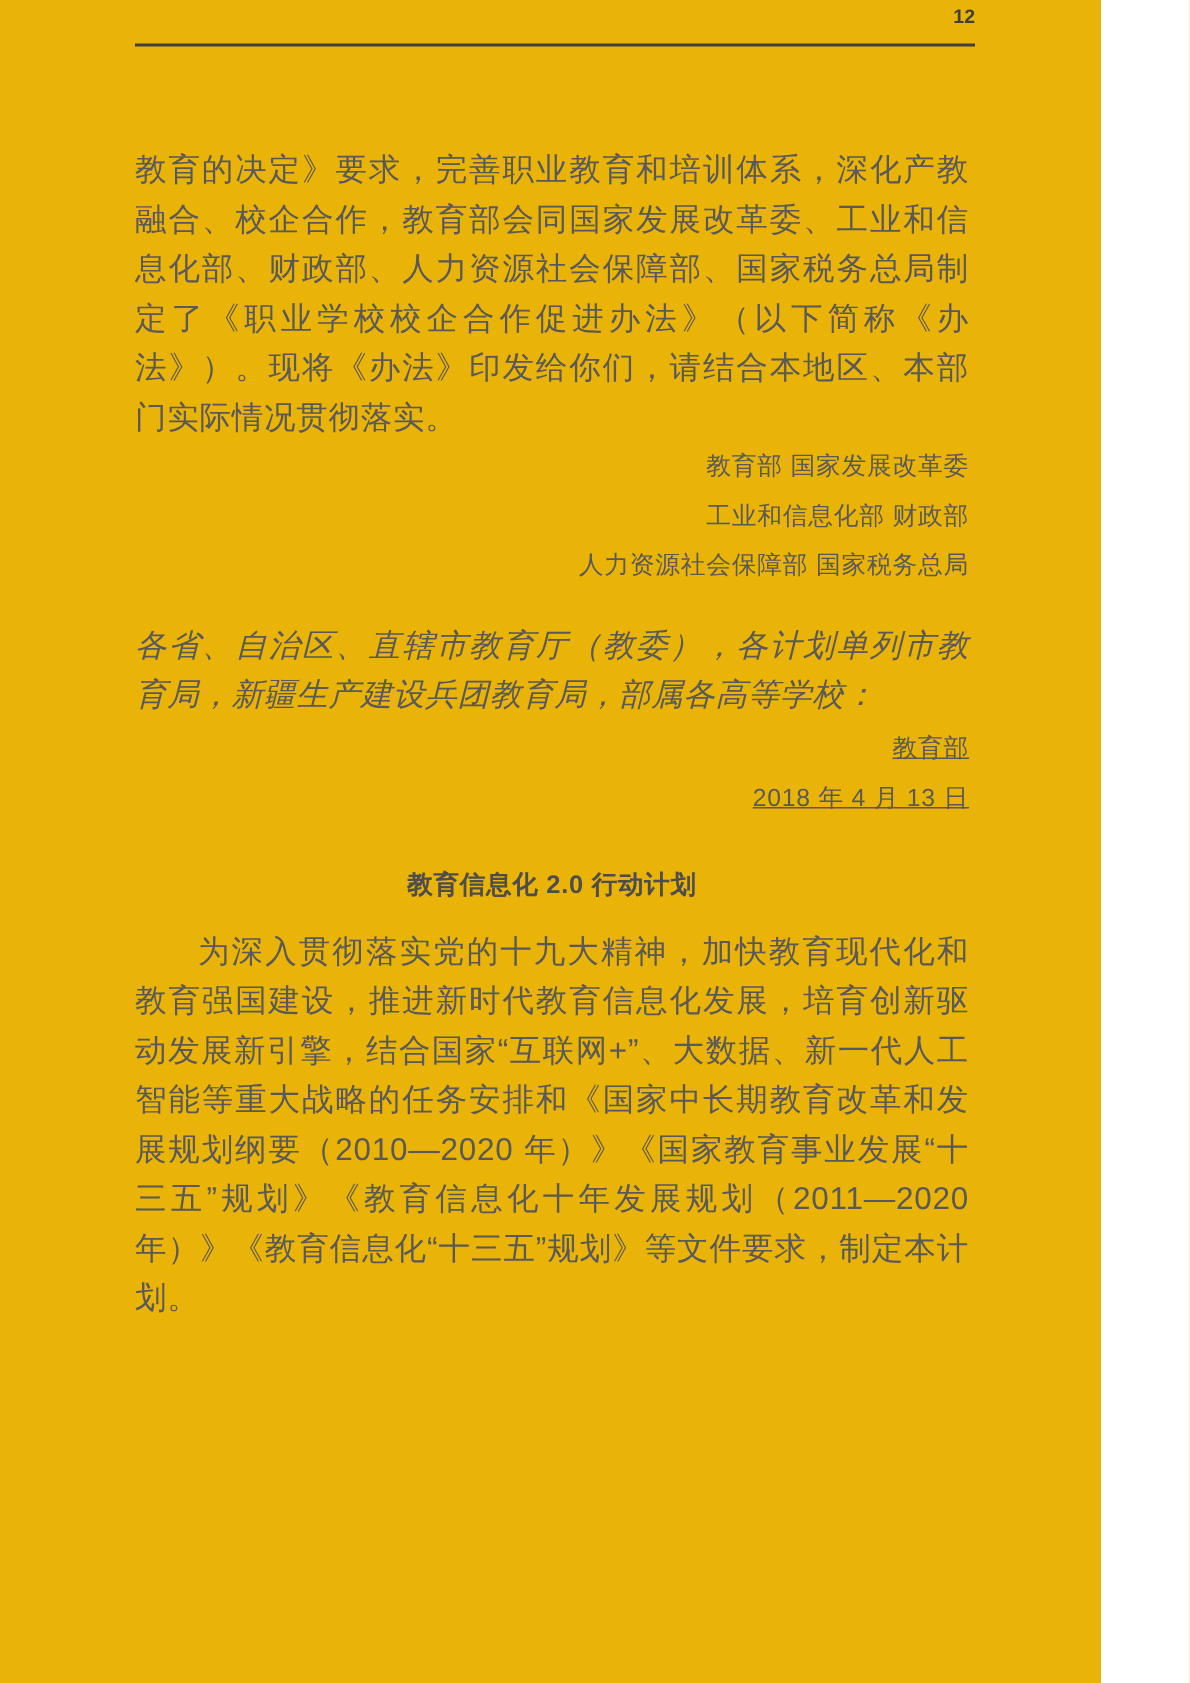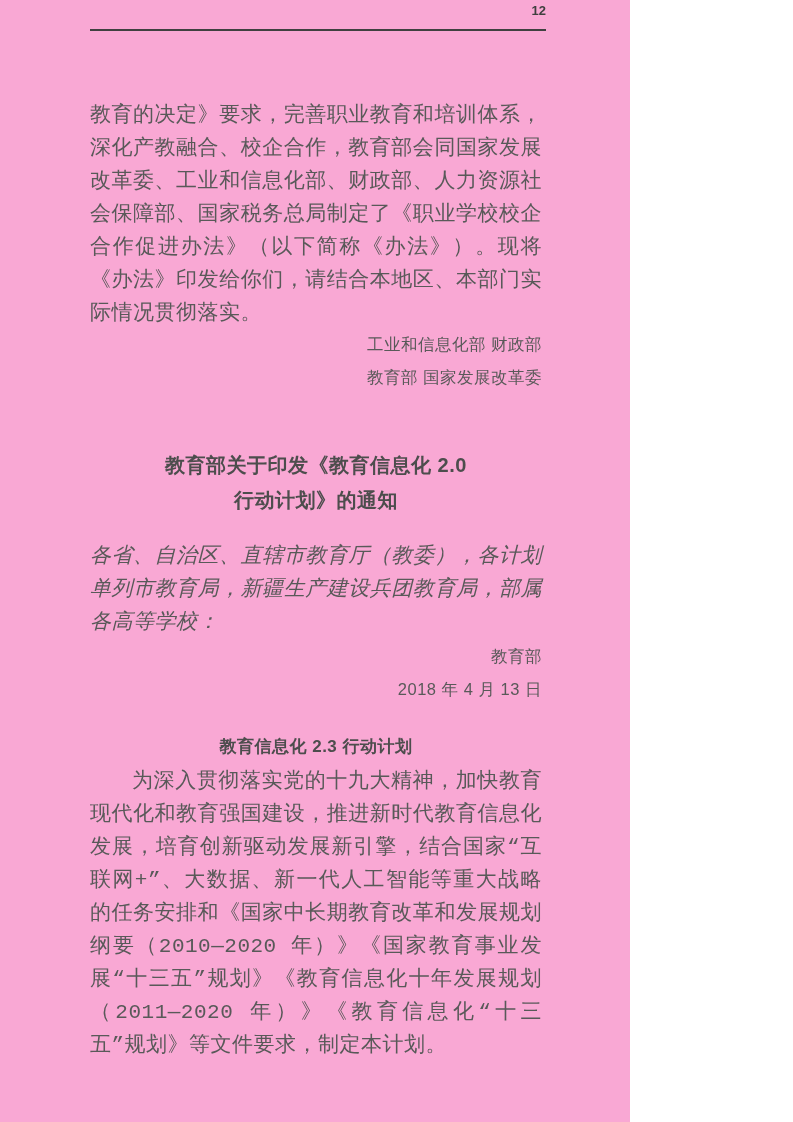--- a/index.html
+++ b/index.html
@@ -2,23 +2,23 @@
 <html><head>
 <meta charset="utf-8">
 <style>
   html, body {
     margin: 0;
     padding: 0;
     background: #ffffff;
   }
   .page {
     position: relative;
-    width: 630px;
+    width: 734px;
     height: 1122px;
-    background: #f9a8d4;
+    background: #eab308;
     box-sizing: border-box;
     font-family: "Liberation Sans", "DejaVu Sans", sans-serif;
     color: #595959;
     overflow: hidden;
   }
   .page-header {
     padding: 3px 84px 0 90px;
   }
   .page-number {
     text-align: right;
@@ -78,67 +78,64 @@
   }
   .addressees {
     margin-top: 20px;
     font-style: italic;
   }
   .notice-body {
     margin-top: 29px;
   }
   .signer-block {
     margin-top: 3px;
+    text-decoration: underline;
   }
   .plan-heading {
     margin: 24px 0 0 0;
     text-align: center;
     font-size: 17px;
     line-height: 33px;
     font-weight: bold;
     color: #4d4d4d;
     letter-spacing: 0.5px;
   }
   .plan-intro {
-    margin-top: 2px;
-    font-family: Liberation Mono, monospace;
+    margin-top: 12px;
   }
 </style>
 </head>
 <body>
 
 <div class="page">
 
   <header class="page-header">
     <div class="page-number">12</div>
     <div class="header-rule"></div>
   </header>
 
   <main class="content">
 
     <p class="body-text first-paragraph">教育的决定》要求，完善职业教育和培训体系，深化产教融合、校企合作，教育部会同国家发展改革委、工业和信息化部、财政部、人力资源社会保障部、国家税务总局制定了《职业学校校企合作促进办法》（以下简称《办法》）。现将《办法》印发给你们，请结合本地区、本部门实际情况贯彻落实。</p>
 
     <div class="signature-block">
+      <div>教育部 国家发展改革委</div>
       <div>工业和信息化部 财政部</div>
-      <div>教育部 国家发展改革委</div>
+      <div>人力资源社会保障部 国家税务总局</div>
     </div>
 
-    <h1 class="doc-title">
-      <span class="title-line">教育部关于印发《教育信息化 2.0</span>
-      <span class="title-line">行动计划》的通知</span>
-    </h1>
 
 
     <p class="body-text addressees">各省、自治区、直辖市教育厅（教委），各计划单列市教育局，新疆生产建设兵团教育局，部属各高等学校：</p>
 
 
     <div class="signature-block signer-block">
       <div>教育部</div>
       <div>2018 年 4 月 13 日</div>
     </div>
 
-    <h2 class="plan-heading">教育信息化 2.3 行动计划</h2>
+    <h2 class="plan-heading">教育信息化 2.0 行动计划</h2>
 
     <p class="body-text indent plan-intro">为深入贯彻落实党的十九大精神，加快教育现代化和教育强国建设，推进新时代教育信息化发展，培育创新驱动发展新引擎，结合国家“互联网+”、大数据、新一代人工智能等重大战略的任务安排和《国家中长期教育改革和发展规划纲要（2010—2020 年）》《国家教育事业发展“十三五”规划》《教育信息化十年发展规划（2011—2020 年）》《教育信息化“十三五”规划》等文件要求，制定本计划。</p>
 
   </main>
 
 </div>
 
 </body></html>

